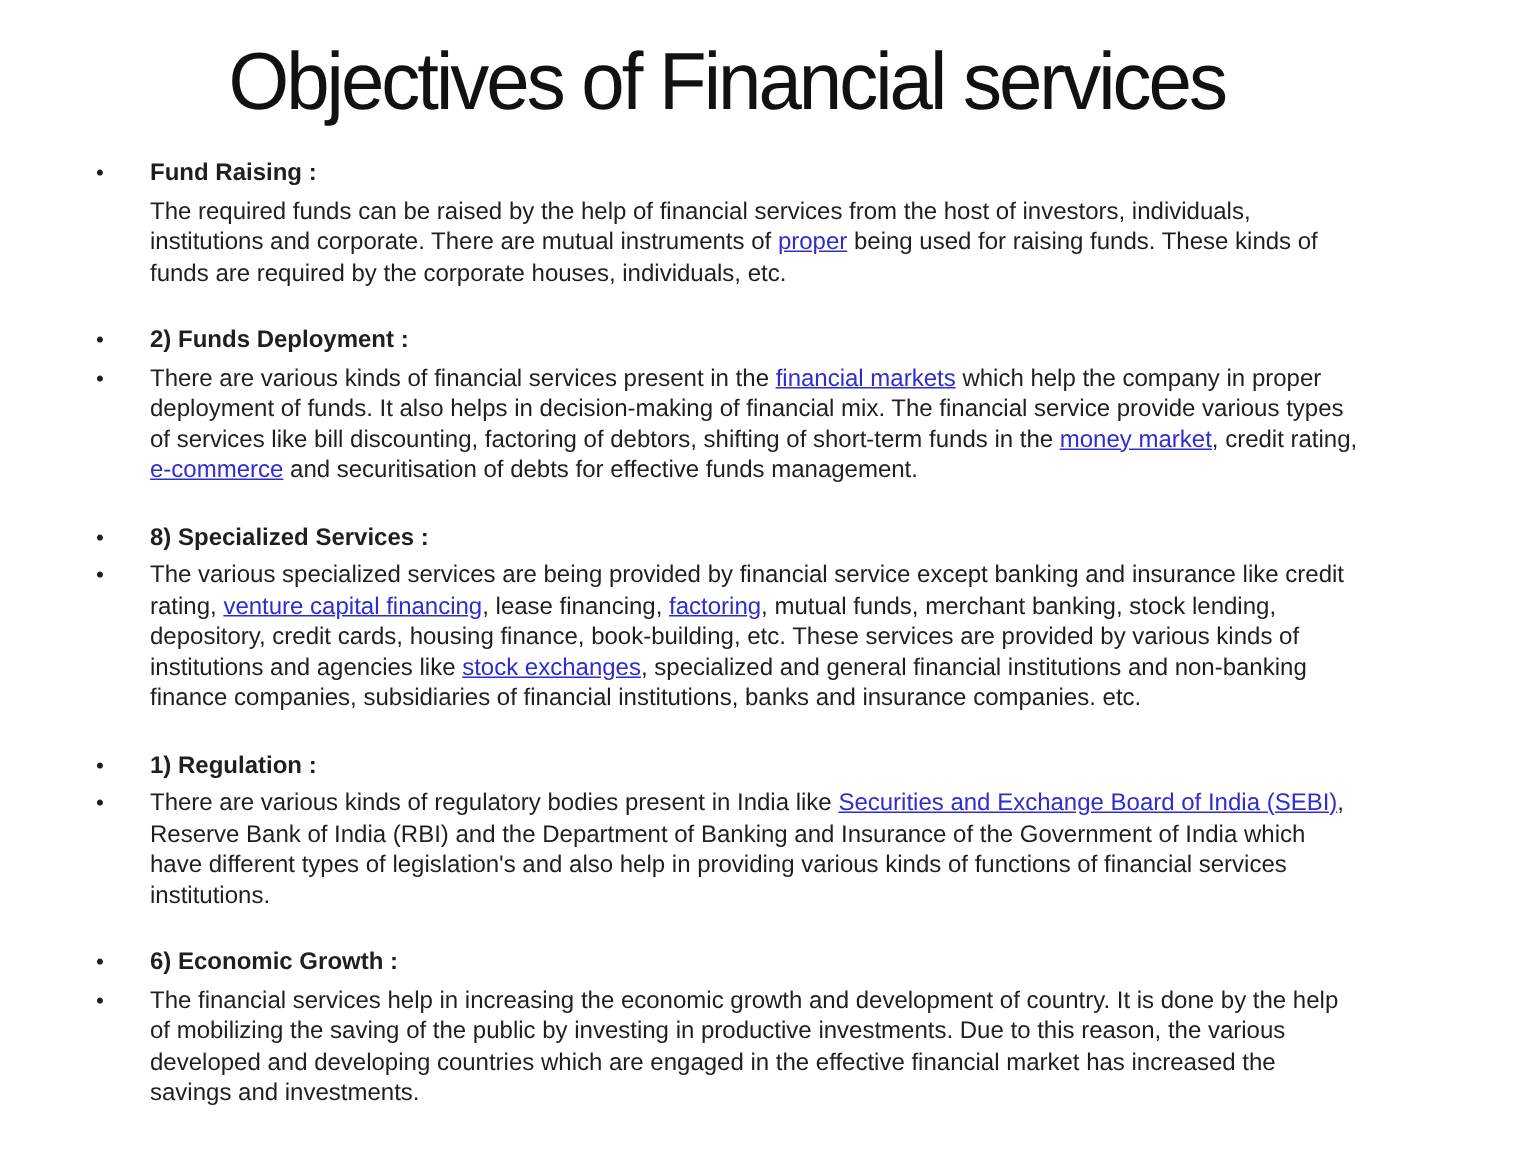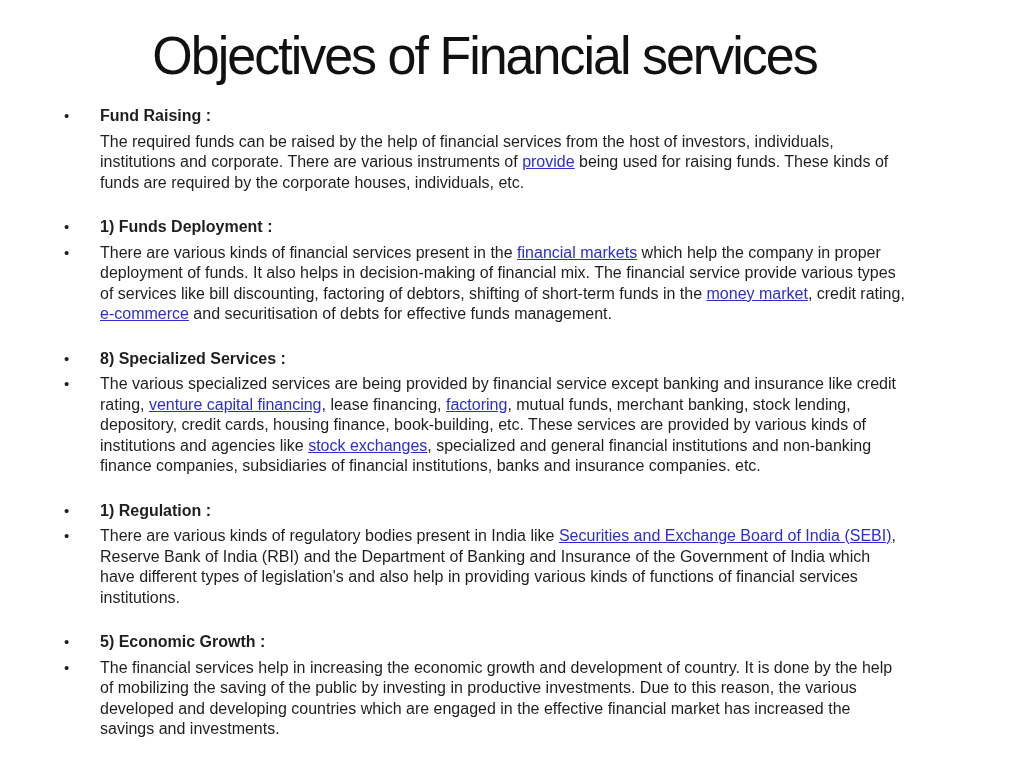--- a/index.html
+++ b/index.html
@@ -63,28 +63,28 @@
 
   <div class="content">
 
     <div class="section">
       <div class="row heading-row">
         <span class="bullet">•</span>
         <div class="text heading">Fund Raising :</div>
       </div>
       <div class="row para-row">
         <span class="bullet hidden"></span>
-        <div class="text para"><span>The required funds can be raised by the help of financial services from the host of investors, individuals, institutions and corporate. There are various instruments of </span><a class="link" href="#">provide</a><span> being used for raising funds. These kinds of funds are required by the corporate houses, individuals, etc.</span></div>
+        <div class="text para"><span>The required funds can be raised by the help of financial services from the host of investors, individuals, institutions and corporate. There are mutual instruments of </span><a class="link" href="#">proper</a><span> being used for raising funds. These kinds of funds are required by the corporate houses, individuals, etc.</span></div>
       </div>
     </div>
 
     <div class="section">
       <div class="row heading-row">
         <span class="bullet">•</span>
-        <div class="text heading">1) Funds Deployment :</div>
+        <div class="text heading">2) Funds Deployment :</div>
       </div>
       <div class="row para-row">
         <span class="bullet">•</span>
         <div class="text para"><span>There are various kinds of financial services present in the </span><a class="link" href="#">financial markets</a><span> which help the company in proper deployment of funds. It also helps in decision-making of financial mix. The financial service provide various types of services like bill discounting, factoring of debtors, shifting of short-term funds in the </span><a class="link" href="#">money market</a><span>, credit rating, </span><a class="link" href="#">e-commerce</a><span> and securitisation of debts for effective funds management.</span></div>
       </div>
     </div>
 
     <div class="section">
       <div class="row heading-row">
         <span class="bullet">•</span>
@@ -103,21 +103,21 @@
       </div>
       <div class="row para-row">
         <span class="bullet">•</span>
         <div class="text para"><span>There are various kinds of regulatory bodies present in India like </span><a class="link" href="#">Securities and Exchange Board of India (SEBI)</a><span>, Reserve Bank of India (RBI) and the Department of Banking and Insurance of the Government of India which have different types of legislation's and also help in providing various kinds of functions of financial services institutions.</span></div>
       </div>
     </div>
 
     <div class="section">
       <div class="row heading-row">
         <span class="bullet">•</span>
-        <div class="text heading">5) Economic Growth :</div>
+        <div class="text heading">6) Economic Growth :</div>
       </div>
       <div class="row para-row">
         <span class="bullet">•</span>
         <div class="text para"><span>The financial services help in increasing the economic growth and development of country. It is done by the help of mobilizing the saving of the public by investing in productive investments. Due to this reason, the various developed and developing countries which are engaged in the effective financial market has increased the savings and investments.</span></div>
       </div>
     </div>
 
   </div>
 </div>
 

